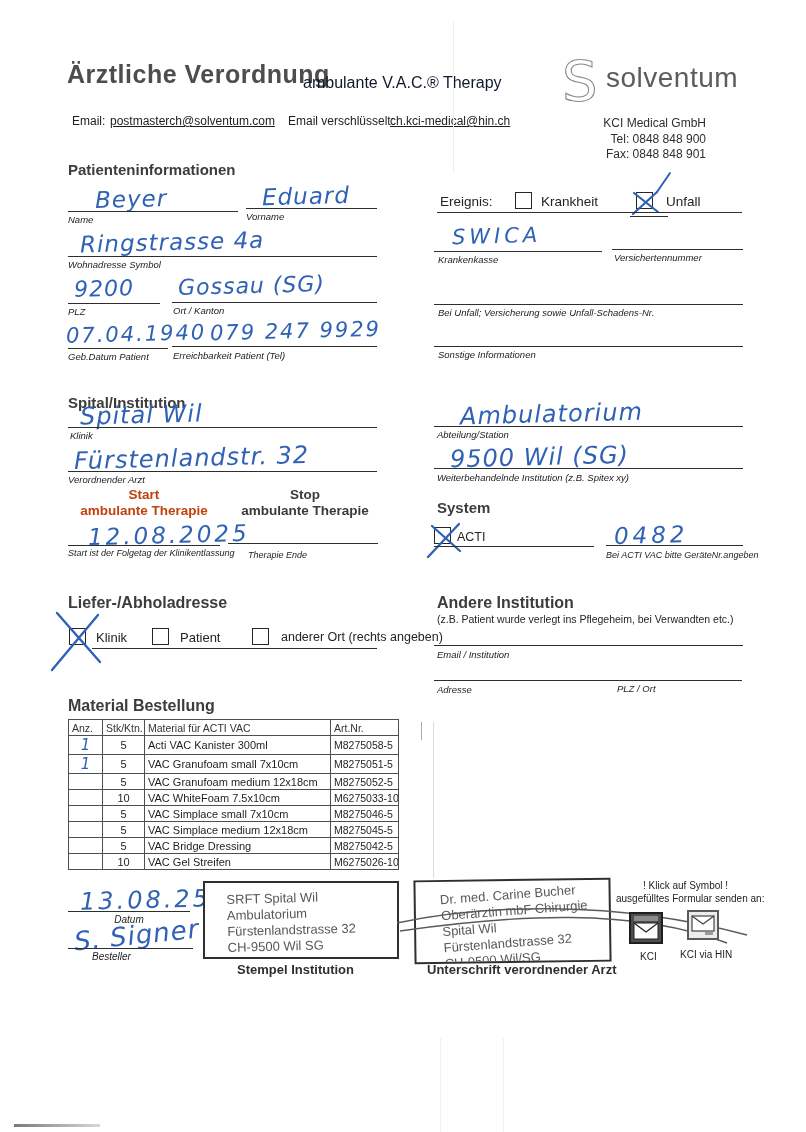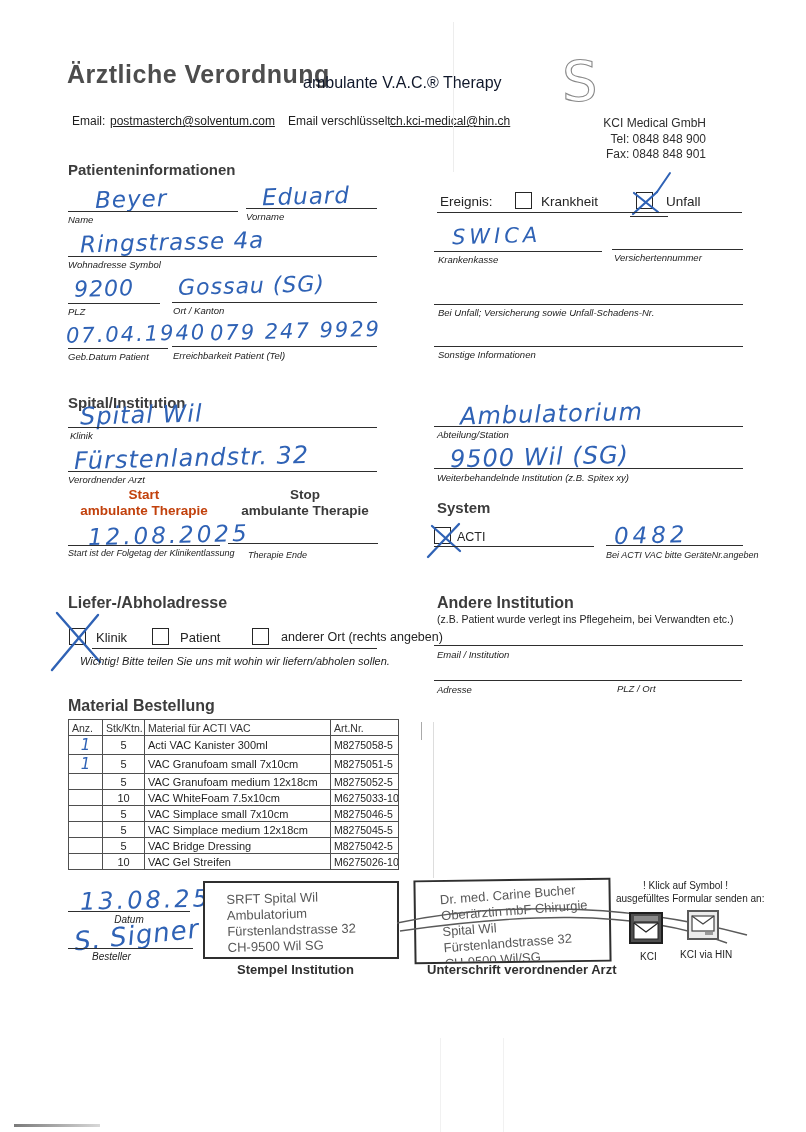--- a/index.html
+++ b/index.html
@@ -42,20 +42,21 @@
   <div class="abs sub" style="left:303px;top:74px">ambulante V.A.C.® Therapy</div>
 
   <span class="abs emlbl" style="left:72px;top:114px">Email:</span>
   <span class="abs link" style="left:110px;top:114px">postmasterch@solventum.com</span>
   <span class="abs emlbl" style="left:288px;top:114px">Email verschlüsselt:</span>
   <span class="abs link" style="left:390px;top:114px">ch.kci-medical@hin.ch</span>
 
   <svg class="abs" style="left:556px;top:48px" width="50" height="62">
     <text x="6" y="52" font-family="DejaVu Sans" font-size="56" fill="none" stroke="#8a8a8a" stroke-width="1.1">S</text>
   </svg>
+  <div class="abs logo-word" style="left:606px;top:62px">solventum</div>
 
   <div class="abs contact" style="left:560px;top:116px;width:146px">
     <div>KCI Medical GmbH</div>
     <div>Tel: 0848 848 900</div>
     <div>Fax: 0848 848 901</div>
   </div>
 
   <div class="abs sec" style="left:68px;top:161px">Patienteninformationen</div>
 
   <div class="abs hw" style="left:95px;top:186px;font-size:23px">Beyer</div>
@@ -155,21 +156,20 @@
   <svg class="abs" style="left:44px;top:604px" width="68" height="72">
     <line x1="13" y1="9" x2="56" y2="58" stroke="#2f62b5" stroke-width="2.4" stroke-linecap="round"></line>
     <line x1="54" y1="11" x2="8" y2="66" stroke="#2f62b5" stroke-width="2.4" stroke-linecap="round"></line>
   </svg>
   <div class="abs txt" style="left:96px;top:630px">Klinik</div>
   <div class="abs cb" style="left:152px;top:628px"></div>
   <div class="abs txt" style="left:180px;top:630px">Patient</div>
   <div class="abs cb" style="left:252px;top:628px"></div>
   <div class="abs txt" style="left:281px;top:630px;font-size:12.5px">anderer Ort  (rechts angeben)</div>
   <div class="abs line" style="left:92px;top:648px;width:285px"></div>
-  <div class="abs" style="left:80px;top:655px;font-style:italic;font-size:11px;color:#1d1d1d;white-space:nowrap">Wichtig! Bitte teilen Sie uns mit wohin wir liefern/abholen sollen.</div>
 
   <div class="abs sec" style="left:437px;top:594px;font-size:16px">Andere Institution</div>
   <div class="abs txt" style="left:437px;top:613px;font-size:10.5px">(z.B. Patient wurde verlegt ins Pflegeheim, bei Verwandten etc.)</div>
   <div class="abs line" style="left:434px;top:645px;width:309px"></div>
   <div class="abs lbl" style="left:437px;top:649px">Email / Institution</div>
   <div class="abs line" style="left:434px;top:680px;width:308px"></div>
   <div class="abs lbl" style="left:437px;top:684px">Adresse</div>
   <div class="abs lbl" style="left:617px;top:683px">PLZ / Ort</div>
 
   <div class="abs sec" style="left:68px;top:697px;font-size:16px">Material Bestellung</div>

